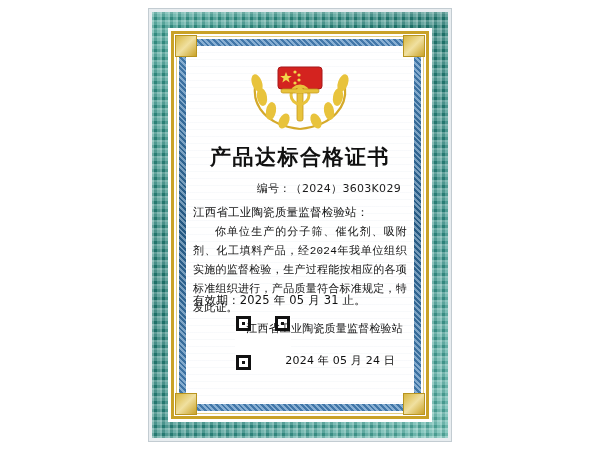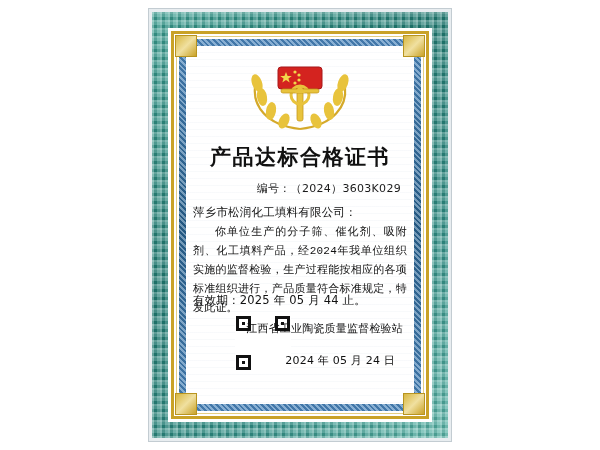--- a/index.html
+++ b/index.html
@@ -350,26 +350,26 @@
           </g>
         </svg>
       </div>
 
       <div class="title">产品达标合格证书</div>
 
       <div class="serial">
         <span>编号：</span><span>（2024）3603K029</span>
       </div>
 
-      <div class="recipient">萍乡市松润化工填料有限公司：</div>
+      <div class="recipient">江西省工业陶瓷质量监督检验站：</div>
 
       <div class="body-text">你单位生产的分子筛、催化剂、吸附剂、化工填料产品，经2024年我单位组织实施的监督检验，生产过程能按相应的各项标准组织进行，产品质量符合标准规定，特发此证。</div>
 
       <div class="validity">
-        <span>有效期：</span><span>2025 年 05 月 44 止。</span>
+        <span>有效期：</span><span>2025 年 05 月 31 止。</span>
       </div>
 
       <div class="qr">
         <span class="finder f-tl"></span>
         <span class="finder f-tr"></span>
         <span class="finder f-bl"></span>
       </div>
 
       <div class="issuer">江西省工业陶瓷质量监督检验站</div>
 

